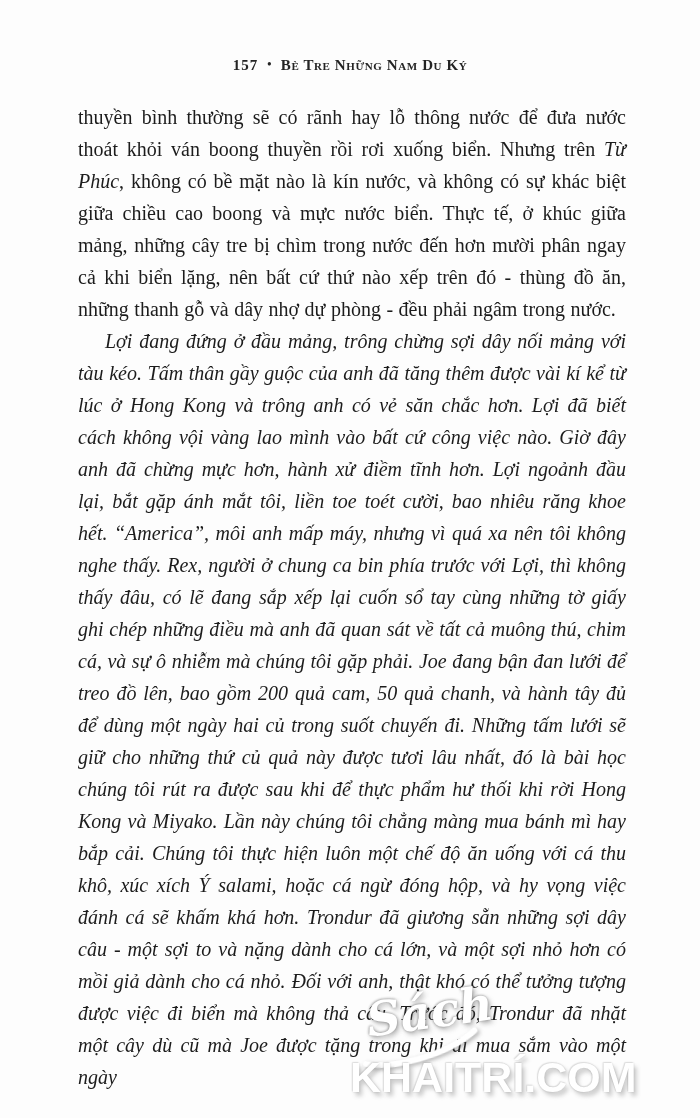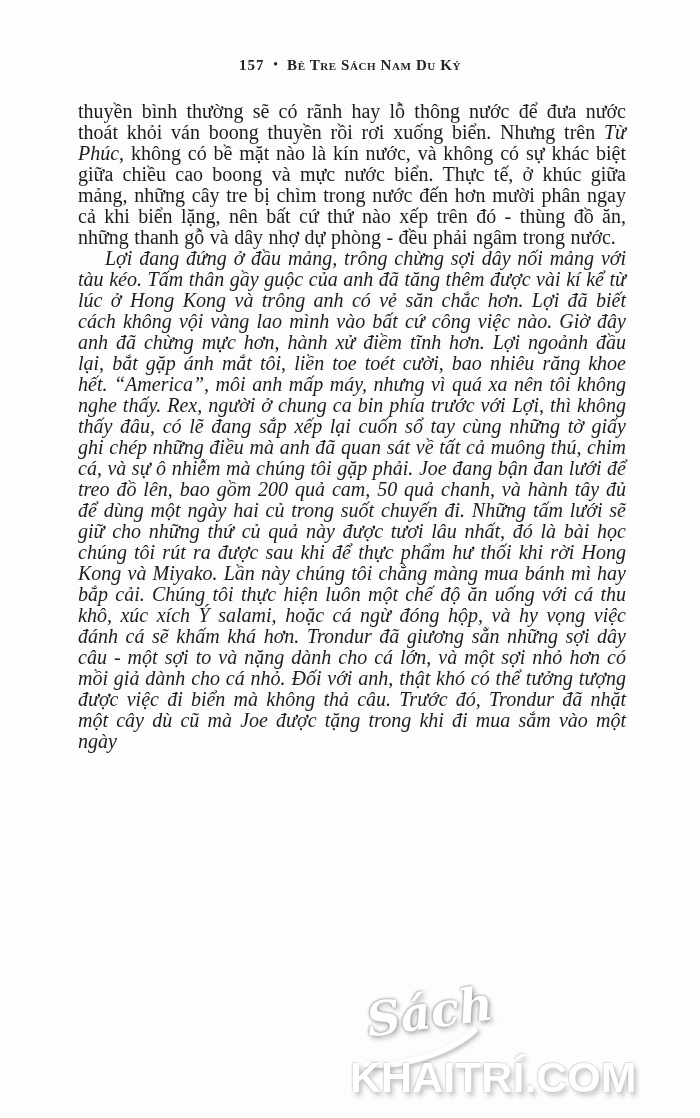--- a/index.html
+++ b/index.html
@@ -30,21 +30,21 @@
   .header .title { font-variant: small-caps; letter-spacing: 0.6px; }
 
   
   .body-text {
     position: absolute;
     left: 78px;
     top: 101px;
     width: 548px;
     text-align: justify;
     font-size: 20px;
-    line-height: 21px;
+    line-height: 32px;
     word-spacing: 0.5px;
   }
   .para { margin: 0; }
   .para.indent { text-indent: 27px; font-style: italic; }
   .ship { font-style: italic; }
 
   
   .watermark {
     position: absolute;
     left: 350px;
@@ -94,21 +94,21 @@
       3px 4px 4px rgba(90,90,90,0.30),
       -1px -1px 1px rgba(120,120,120,0.15);
   }
 </style>
 </head>
 <body>
 
 <div class="page">
 
   <div class="header">
-    <span class="num">157</span><span class="sep">•</span><span class="title">Bè Tre Sách Nam Du Ký</span>
+    <span class="num">157</span><span class="sep">•</span><span class="title">Bè Tre Những Nam Du Ký</span>
   </div>
 
   <div class="body-text">
     <p class="para"><span>thuyền bình thường sẽ có rãnh hay lỗ thông nước để đưa nước thoát khỏi ván boong thuyền rồi rơi xuống biển. Nhưng trên </span><span class="ship">Từ Phúc</span><span>, không có bề mặt nào là kín nước, và không có sự khác biệt giữa chiều cao boong và mực nước biển. Thực tế, ở khúc giữa mảng, những cây tre bị chìm trong nước đến hơn mười phân ngay cả khi biển lặng, nên bất cứ thứ nào xếp trên đó - thùng đồ ăn, những thanh gỗ và dây nhợ dự phòng - đều phải ngâm trong nước.</span></p>
     <p class="para indent">Lợi đang đứng ở đầu mảng, trông chừng sợi dây nối mảng với tàu kéo. Tấm thân gầy guộc của anh đã tăng thêm được vài kí kể từ lúc ở Hong Kong và trông anh có vẻ săn chắc hơn. Lợi đã biết cách không vội vàng lao mình vào bất cứ công việc nào. Giờ đây anh đã chừng mực hơn, hành xử điềm tĩnh hơn. Lợi ngoảnh đầu lại, bắt gặp ánh mắt tôi, liền toe toét cười, bao nhiêu răng khoe hết. “America”, môi anh mấp máy, nhưng vì quá xa nên tôi không nghe thấy. Rex, người ở chung ca bin phía trước với Lợi, thì không thấy đâu, có lẽ đang sắp xếp lại cuốn sổ tay cùng những tờ giấy ghi chép những điều mà anh đã quan sát về tất cả muông thú, chim cá, và sự ô nhiễm mà chúng tôi gặp phải. Joe đang bận đan lưới để treo đồ lên, bao gồm 200 quả cam, 50 quả chanh, và hành tây đủ để dùng một ngày hai củ trong suốt chuyến đi. Những tấm lưới sẽ giữ cho những thứ củ quả này được tươi lâu nhất, đó là bài học chúng tôi rút ra được sau khi để thực phẩm hư thối khi rời Hong Kong và Miyako. Lần này chúng tôi chẳng màng mua bánh mì hay bắp cải. Chúng tôi thực hiện luôn một chế độ ăn uống với cá thu khô, xúc xích Ý salami, hoặc cá ngừ đóng hộp, và hy vọng việc đánh cá sẽ khấm khá hơn. Trondur đã giương sẵn những sợi dây câu - một sợi to và nặng dành cho cá lớn, và một sợi nhỏ hơn có mồi giả dành cho cá nhỏ. Đối với anh, thật khó có thể tưởng tượng được việc đi biển mà không thả câu. Trước đó, Trondur đã nhặt một cây dù cũ mà Joe được tặng trong khi đi mua sắm vào một ngày</p>
   </div>
 
   <div class="watermark">
     <div class="wm-script">Sách</div>
     <svg class="wm-swoosh" width="130" height="40" viewBox="0 0 130 40">

